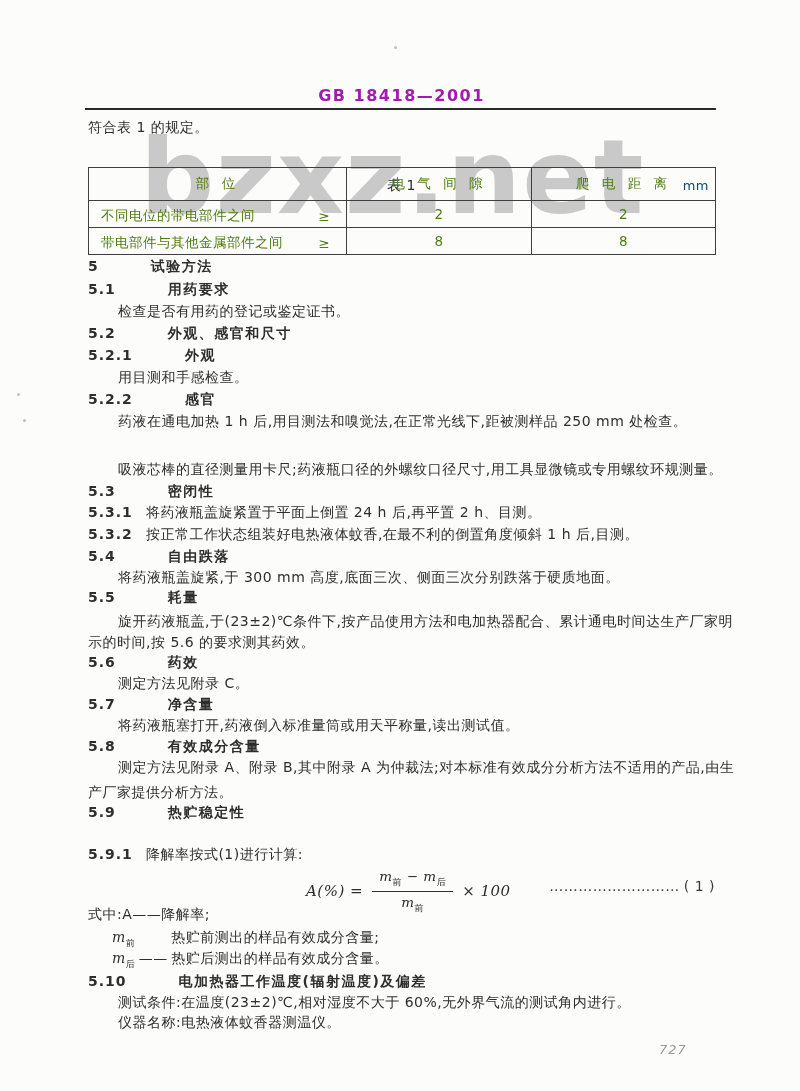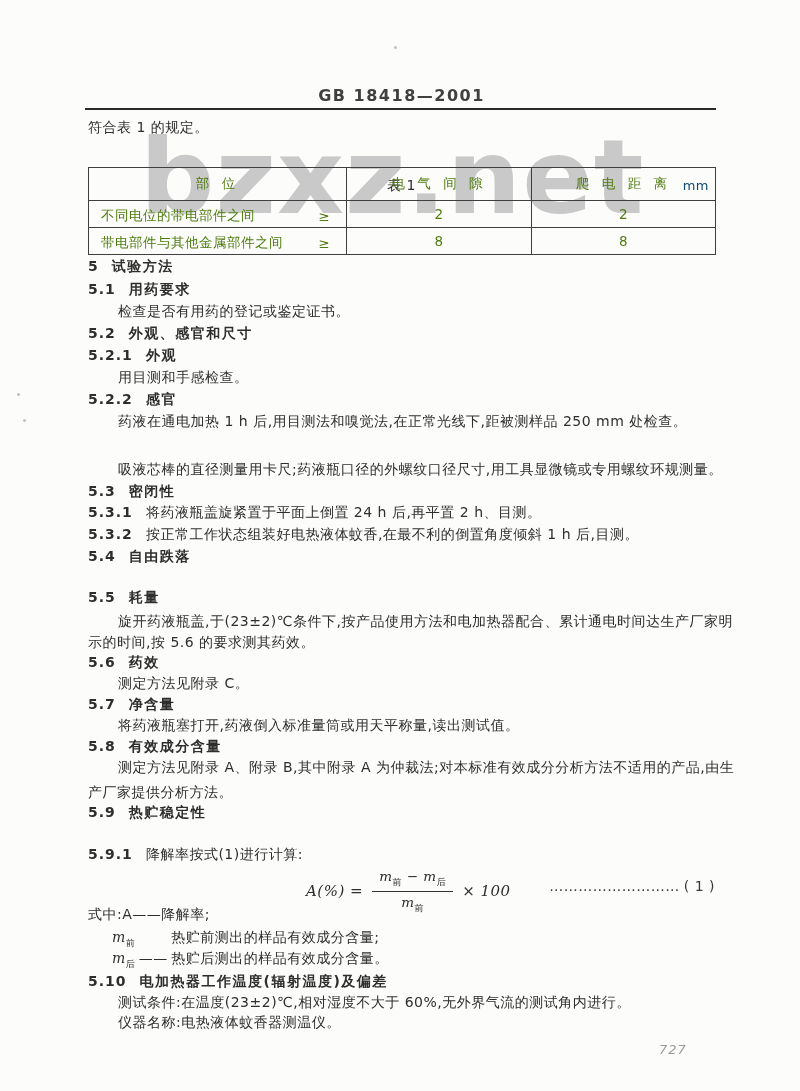--- a/index.html
+++ b/index.html
@@ -8,21 +8,21 @@
           color:#2e2e2e; font-size:14px; letter-spacing:0.5px; }
 
   
   .watermark { position:absolute; left:140px; top:116px; font-size:104px; font-weight:bold;
                color:#c9c9c9; letter-spacing:1px; z-index:1; user-select:none; }
 
   .layer { position:absolute; inset:0; z-index:2; }
 
   
   .std-code { position:absolute; left:88px; top:86px; width:627px; text-align:center;
-              font-weight:bold; font-size:16px; letter-spacing:1.5px; color:#404040; }
+              font-weight:bold; font-size:16px; letter-spacing:1.5px; color:#a21caf; }
   .head-rule { position:absolute; left:85px; top:108px; width:631px; height:2px; background:#2a2a2a; }
 
   
   .intro { position:absolute; left:88px; top:119px; }
   .caption-row { position:absolute; left:88px; top:141px; width:627px;margin-top:36px; }
   .tbl-caption { display:block; text-align:center; font-size:14px; }
   .tbl-unit { position:absolute; right:6px; top:1px; font-size:13px; color:#0c4a6e; }
 
   
   .t1 { position:absolute; left:88px; top:167px; width:627px; border-collapse:collapse;
@@ -32,21 +32,21 @@
   .t1 th { height:33px; text-align:center; letter-spacing:4px; }
   .t1 td { height:27px; }
   .t1 .c-val { text-align:center; }
   .t1 .c-part { padding:4px 16px 0 12px; }
   .part-flex { display:flex; justify-content:space-between; align-items:center; }
 
   
   .ln { position:absolute; left:88px; white-space:nowrap; height:20px; }
   .ind { left:118px; }
   .num { font-weight:bold; margin-right:13px; letter-spacing:1px; }
-  .hd  { font-weight:bold; letter-spacing:1.5px; }
+  .hd  { font-weight:bold; letter-spacing:1.5px;margin-left:39px; }
 
   
   .formula { position:absolute; left:88px; top:866px; width:627px; height:48px; }
   .math { position:absolute; left:218px; top:2px; display:flex; align-items:center;
           font-family:"DejaVu Serif", serif; font-style:italic; font-size:15px; color:#2c2c2c; }
   .frac { display:inline-block; text-align:center; margin:0 9px; vertical-align:middle; }
   .fnum { display:block; border-bottom:1.3px solid #333; padding:0 7px 2px; font-size:13.5px; }
   .fden { display:block; padding-top:2px; font-size:13.5px; }
   sub { font-size:9px; font-style:normal; }
   .eqref { position:absolute; right:0; top:12px; color:#3a3a3a; }
@@ -123,20 +123,21 @@
     <div class="ln" style="top:325px"><span class="num">5.2</span><span class="hd">外观、感官和尺寸</span></div>
     <div class="ln" style="top:347px"><span class="num">5.2.1</span><span class="hd">外观</span></div>
     <div class="ln ind" style="top:369px"><span>用目测和手感检查。</span></div>
     <div class="ln" style="top:391px"><span class="num">5.2.2</span><span class="hd">感官</span></div>
     <div class="ln ind" style="top:413px"><span>药液在通电加热 1 h 后,用目测法和嗅觉法,在正常光线下,距被测样品 250 mm 处检查。</span></div>
     <div class="ln ind" style="top:461px"><span>吸液芯棒的直径测量用卡尺;药液瓶口径的外螺纹口径尺寸,用工具显微镜或专用螺纹环规测量。</span></div>
     <div class="ln" style="top:483px"><span class="num">5.3</span><span class="hd">密闭性</span></div>
     <div class="ln" style="top:504px"><span class="num">5.3.1</span><span>将药液瓶盖旋紧置于平面上倒置 24 h 后,再平置 2 h、目测。</span></div>
     <div class="ln" style="top:526px"><span class="num">5.3.2</span><span>按正常工作状态组装好电热液体蚊香,在最不利的倒置角度倾斜 1 h 后,目测。</span></div>
     <div class="ln" style="top:548px"><span class="num">5.4</span><span class="hd">自由跌落</span></div>
+    <div class="ln ind" style="top:569px"><span>将药液瓶盖旋紧,于 300 mm 高度,底面三次、侧面三次分别跌落于硬质地面。</span></div>
     <div class="ln" style="top:589px"><span class="num">5.5</span><span class="hd">耗量</span></div>
     <div class="ln ind" style="top:613px"><span>旋开药液瓶盖,于(23±2)℃条件下,按产品使用方法和电加热器配合、累计通电时间达生产厂家明</span></div>
     <div class="ln" style="top:634px"><span>示的时间,按 5.6 的要求测其药效。</span></div>
     <div class="ln" style="top:654px"><span class="num">5.6</span><span class="hd">药效</span></div>
     <div class="ln ind" style="top:675px"><span>测定方法见附录 C。</span></div>
     <div class="ln" style="top:696px"><span class="num">5.7</span><span class="hd">净含量</span></div>
     <div class="ln ind" style="top:717px"><span>将药液瓶塞打开,药液倒入标准量筒或用天平称量,读出测试值。</span></div>
     <div class="ln" style="top:738px"><span class="num">5.8</span><span class="hd">有效成分含量</span></div>
     <div class="ln ind" style="top:759px"><span>测定方法见附录 A、附录 B,其中附录 A 为仲裁法;对本标准有效成分分析方法不适用的产品,由生</span></div>
     <div class="ln" style="top:784px"><span>产厂家提供分析方法。</span></div>

